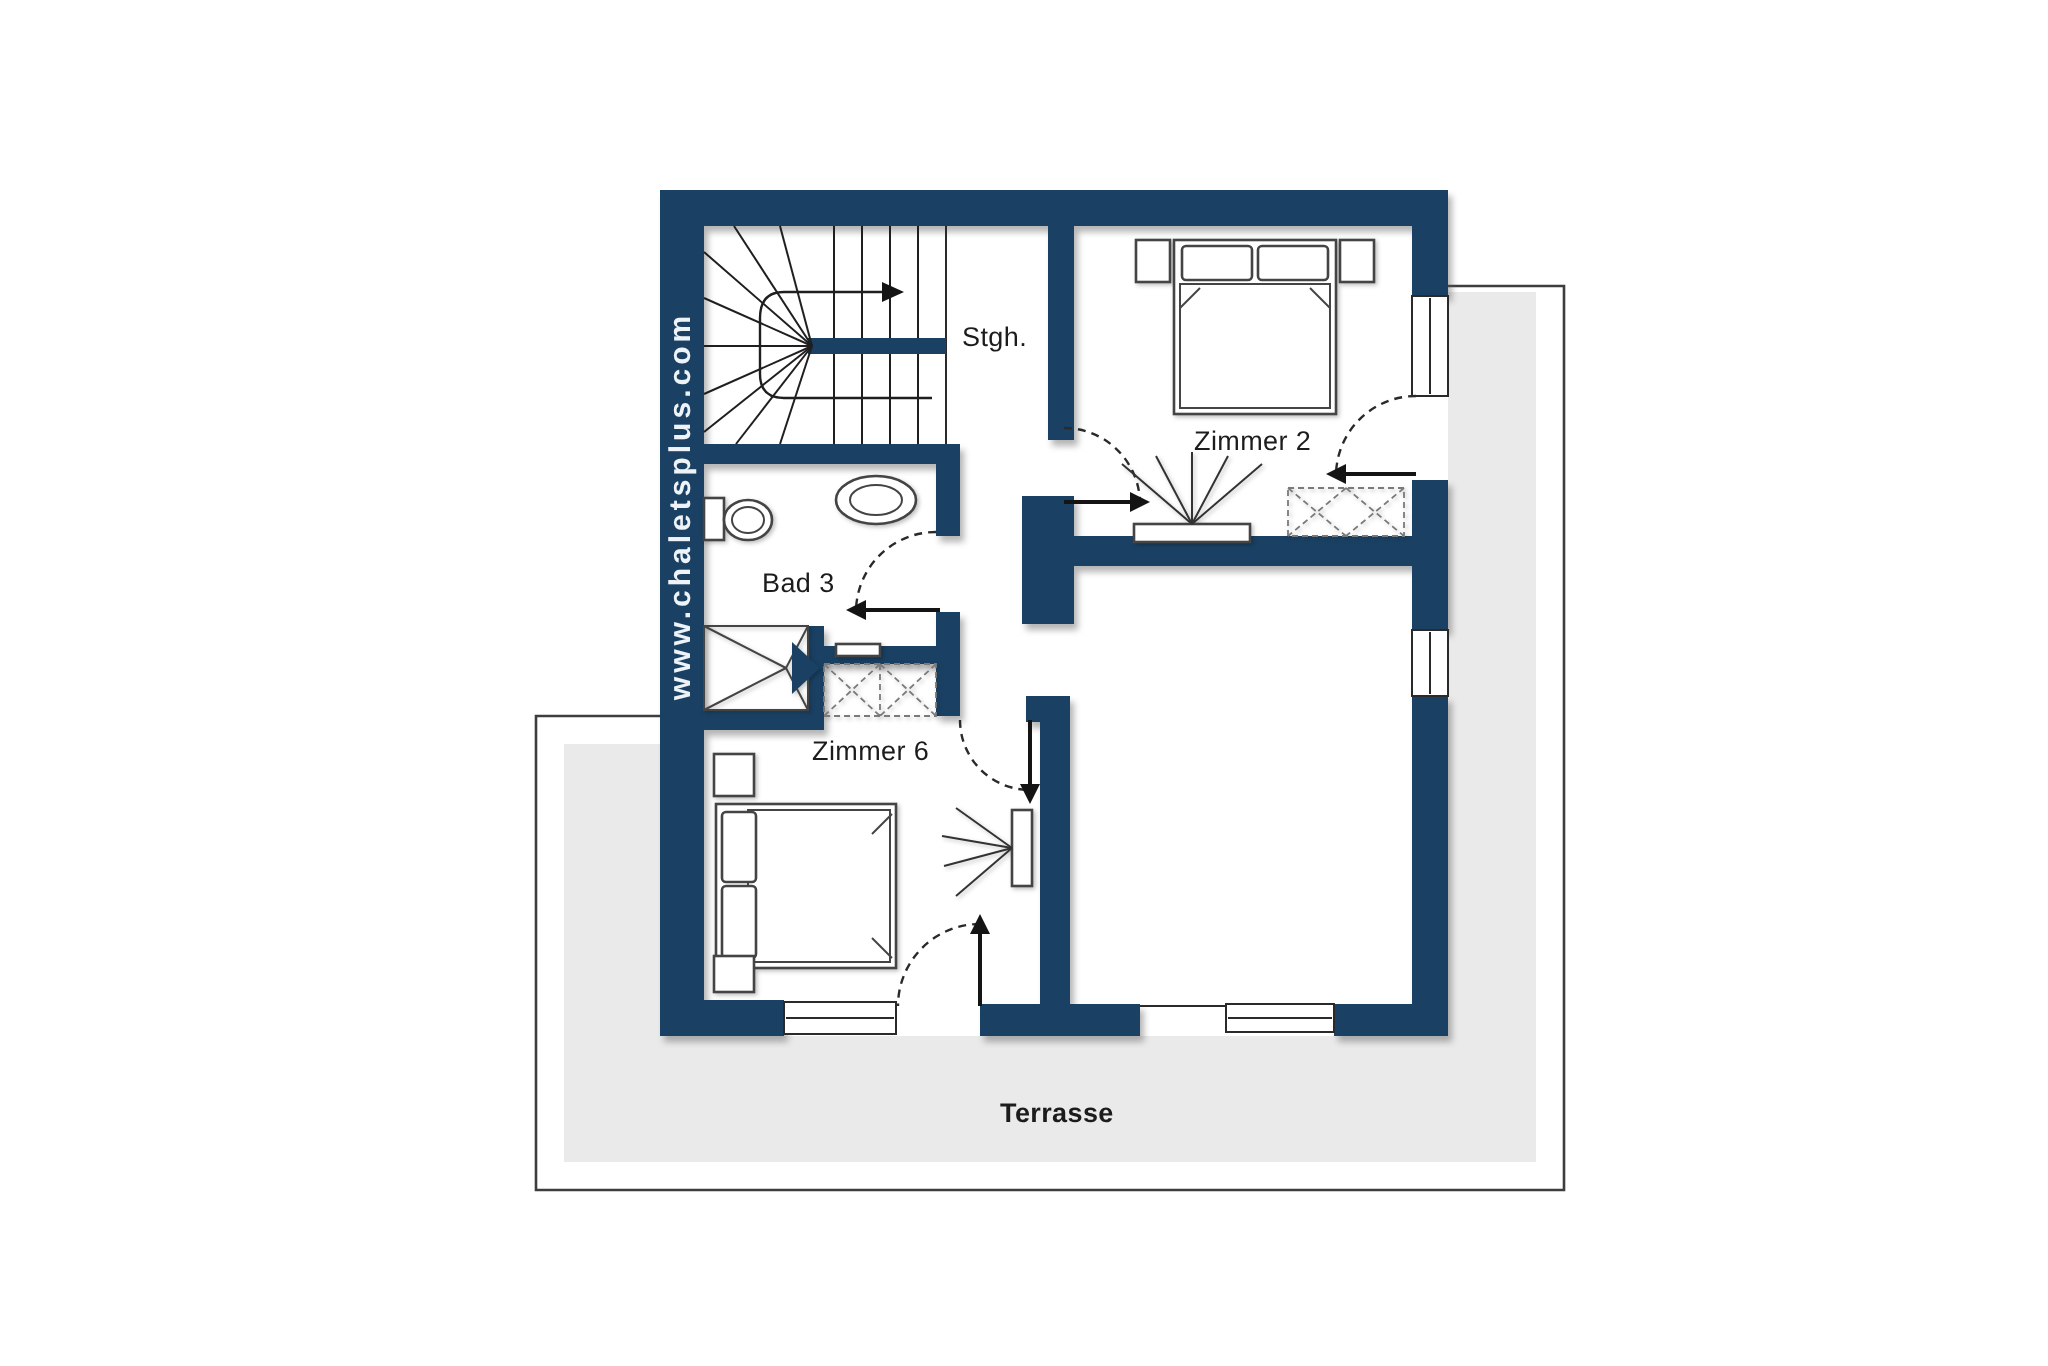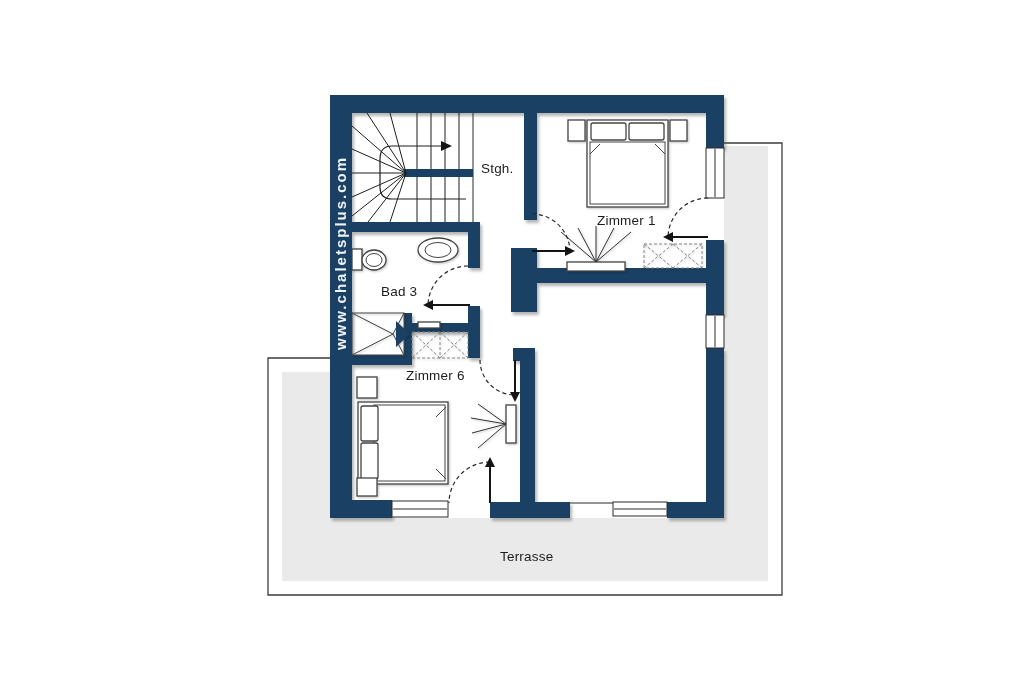--- a/index.html
+++ b/index.html
@@ -206,20 +206,20 @@
       <line class="heat" x1="506" y1="424" x2="478" y2="404"></line>
       <line class="heat" x1="506" y1="424" x2="471" y2="418"></line>
       <line class="heat" x1="506" y1="424" x2="472" y2="433"></line>
       <line class="heat" x1="506" y1="424" x2="478" y2="448"></line>
     </g>
     <rect class="fur" x="418" y="322" width="22" height="6"></rect>
   </g>
 </svg>
 
 <div class="room-label" style="left:481px;top:161px;">Stgh.</div>
-<div class="room-label" style="left:597px;top:213px;">Zimmer 1</div>
+<div class="room-label" style="left:597px;top:213px;">Zimmer 2</div>
 <div class="room-label" style="left:381px;top:284px;">Bad 3</div>
 <div class="room-label" style="left:406px;top:368px;">Zimmer 6</div>
-<div class="room-label" style="left:500px;top:549px;">Terrasse</div>
+<div class="room-label" style="left:500px;top:549px;font-weight:bold;">Terrasse</div>
 
 <div id="watermark">www.chaletsplus.com</div>
 
 </div>
 
 </body></html>

